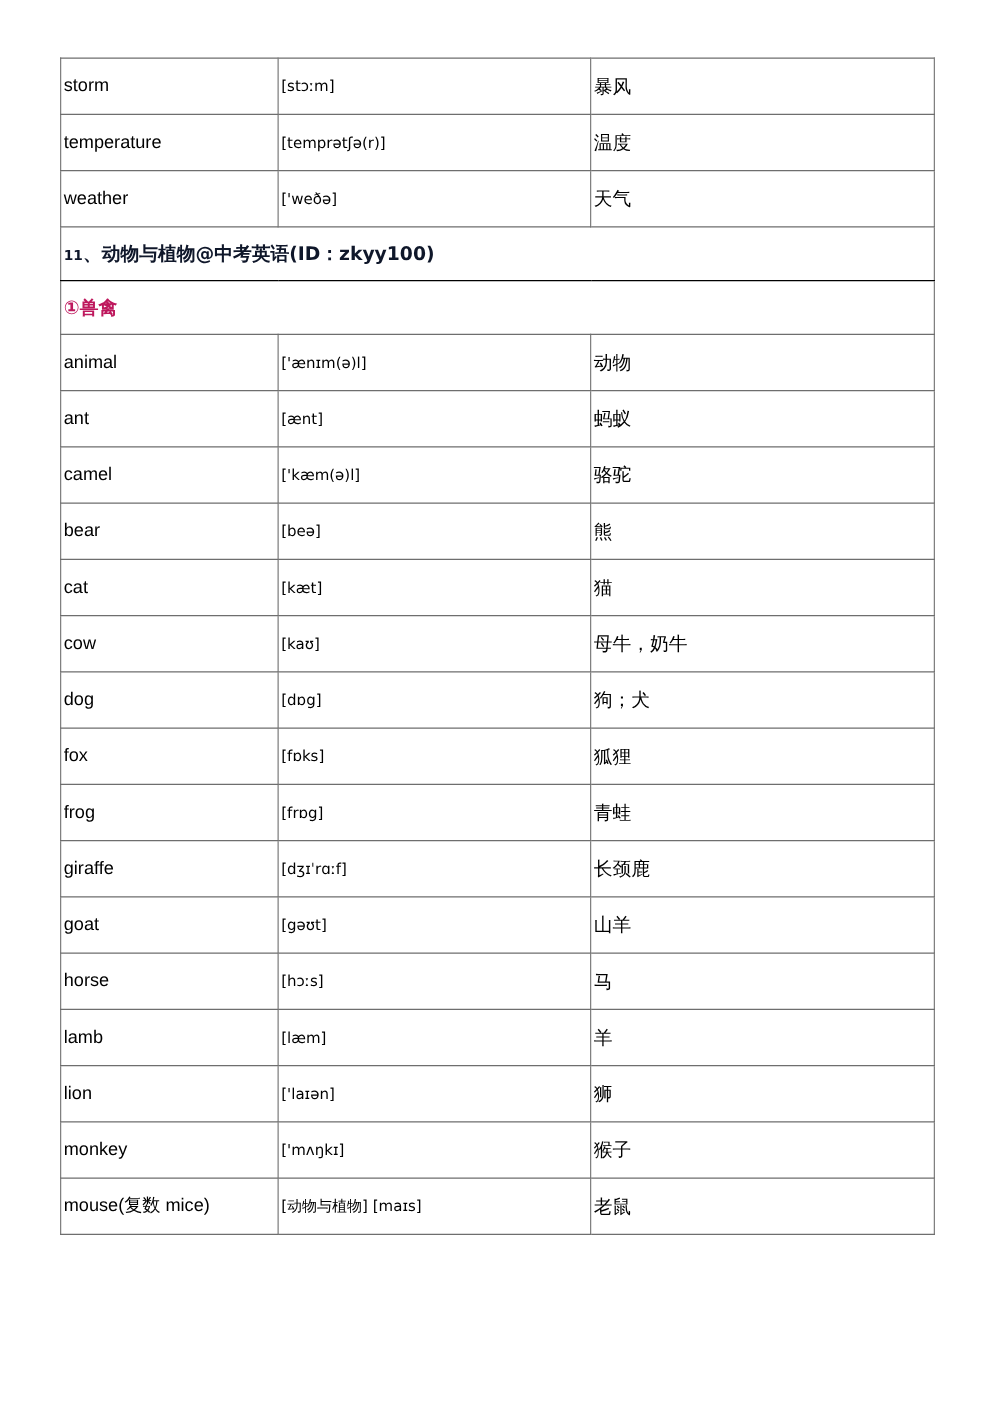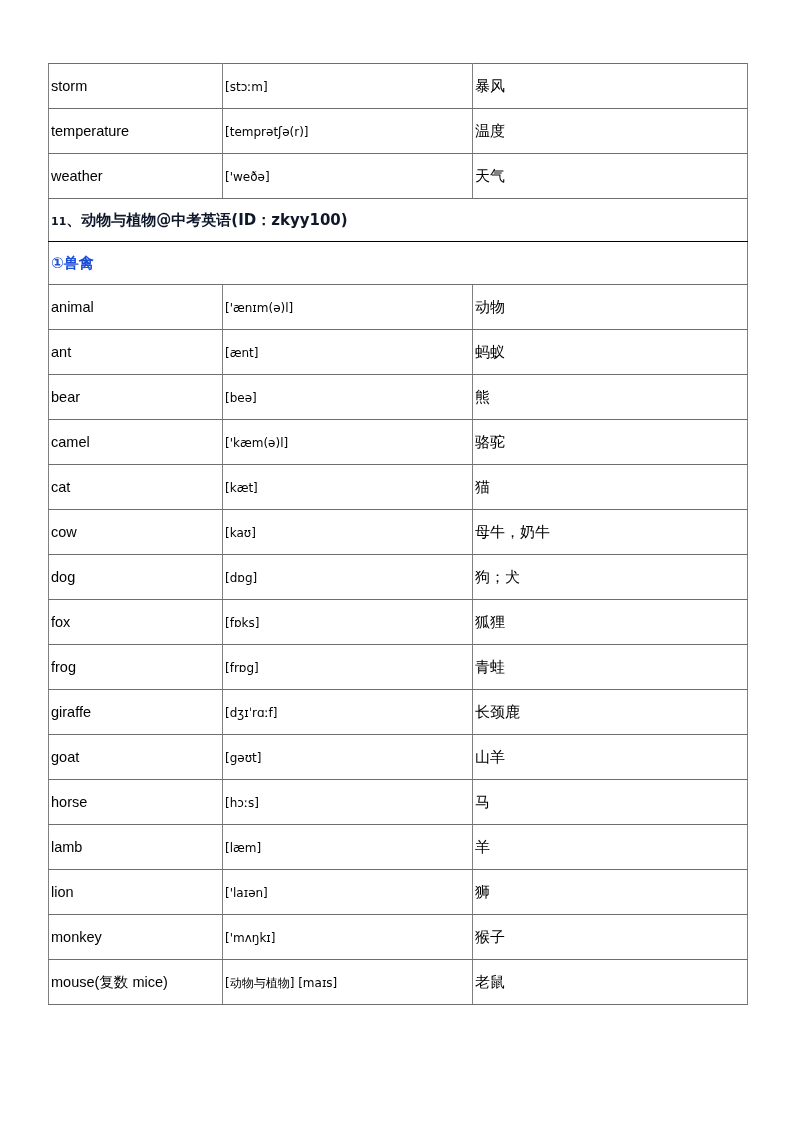--- a/index.html
+++ b/index.html
@@ -20,21 +20,20 @@
     background: #ffffff;
     box-sizing: border-box;
   }
   .vocab-table {
     position: absolute;
     left: 48px;
     top: 46px;
     width: 699px;
     border-collapse: collapse;
     table-layout: fixed;
-    margin-top: 17px;
   }
   .vocab-table col.c-word  { width: 174px; }
   .vocab-table col.c-ipa   { width: 250px; }
   .vocab-table col.c-mean  { width: 275px; }
 
   .vocab-table td {
     border: 1px solid #808080;
     border-top-color: #6e6e6e;
     border-bottom-color: #6e6e6e;
     height: 44px;
@@ -117,43 +116,43 @@
         </tr>
         <tr class="data-row">
           <td><span class="cell-text word">weather</span></td>
           <td><span class="cell-text ipa">['weðə]</span></td>
           <td><span class="cell-text meaning">天气</span></td>
         </tr>
         <tr class="section-row">
           <td colspan="3"><span class="section-title" style="color: #0f172a;"><span class="sec-num">11</span><span>、</span><span>动物与植物@中考英语(ID：zkyy100)</span></span></td>
         </tr>
         <tr class="subsection-row">
-          <td colspan="3"><span class="subsection-title" style="color: #1d4ed8;">①兽禽</span></td>
+          <td colspan="3"><span class="subsection-title" style="color: #be185d;">①兽禽</span></td>
         </tr>
         <tr class="data-row">
           <td><span class="cell-text word">animal</span></td>
           <td><span class="cell-text ipa">['ænɪm(ə)l]</span></td>
           <td><span class="cell-text meaning">动物</span></td>
         </tr>
         <tr class="data-row">
           <td><span class="cell-text word">ant</span></td>
           <td><span class="cell-text ipa">[ænt]</span></td>
           <td><span class="cell-text meaning">蚂蚁</span></td>
         </tr>
         <tr class="data-row">
+          <td><span class="cell-text word">camel</span></td>
+          <td><span class="cell-text ipa">['kæm(ə)l]</span></td>
+          <td><span class="cell-text meaning">骆驼</span></td>
+        </tr>
+        <tr class="data-row">
           <td><span class="cell-text word">bear</span></td>
           <td><span class="cell-text ipa">[beə]</span></td>
           <td><span class="cell-text meaning">熊</span></td>
         </tr>
         <tr class="data-row">
-          <td><span class="cell-text word">camel</span></td>
-          <td><span class="cell-text ipa">['kæm(ə)l]</span></td>
-          <td><span class="cell-text meaning">骆驼</span></td>
-        </tr>
-        <tr class="data-row">
           <td><span class="cell-text word">cat</span></td>
           <td><span class="cell-text ipa">[kæt]</span></td>
           <td><span class="cell-text meaning">猫</span></td>
         </tr>
         <tr class="data-row">
           <td><span class="cell-text word">cow</span></td>
           <td><span class="cell-text ipa">[kaʊ]</span></td>
           <td><span class="cell-text meaning">母牛，奶牛</span></td>
         </tr>
         <tr class="data-row">

